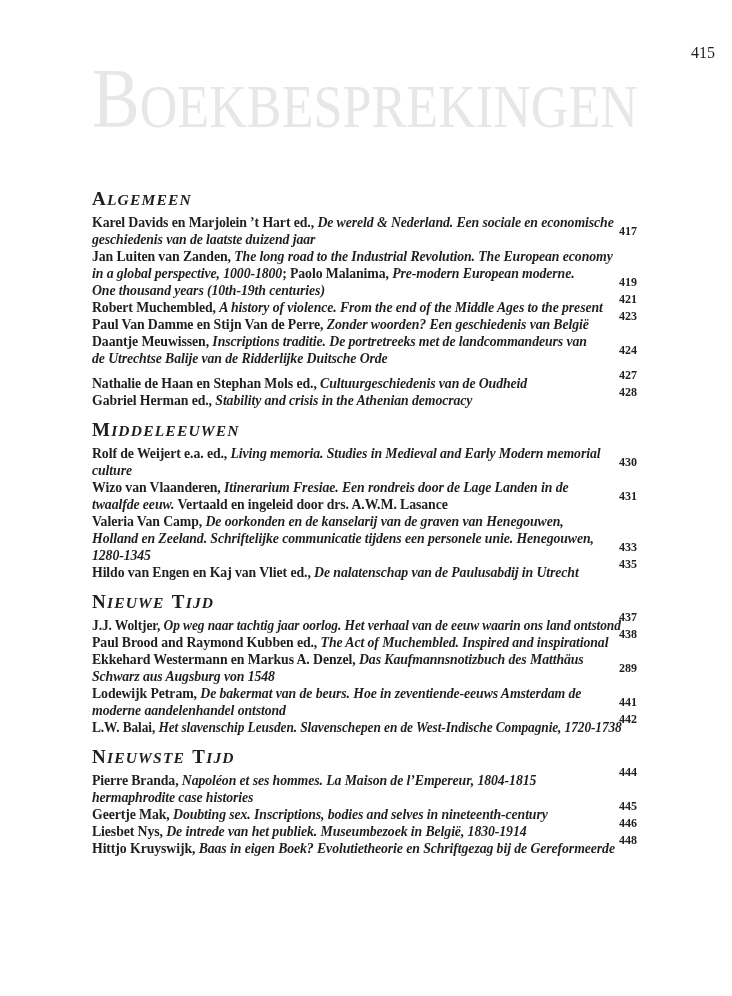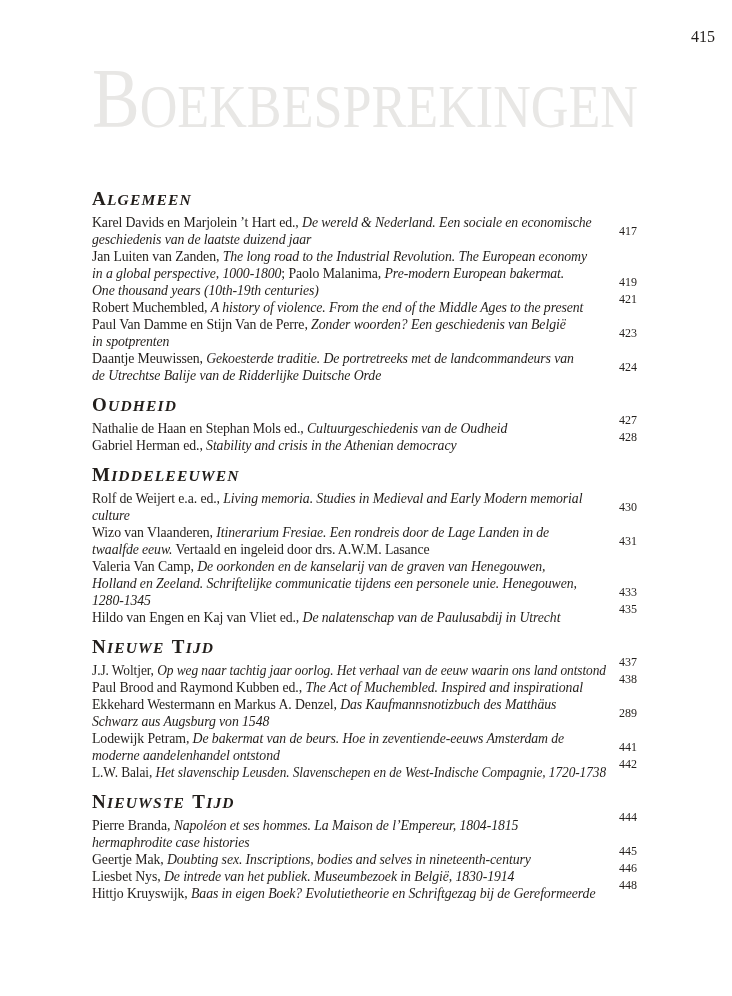--- a/index.html
+++ b/index.html
@@ -7,21 +7,21 @@
     width: 732px;
     height: 996px;
     background: #ffffff;
     position: relative;
     overflow: hidden;
     font-family: "Liberation Serif", serif;
     color: var(--c-text, #221e1b);
   }
   .folio {
     position: absolute;
-    top: 28px;
+    top: 44px;
     right: 17px;
     font-size: 16px;
     line-height: 18px;
     color: var(--c-text, #221e1b);
   }
   .title {
     position: absolute;
     left: 92px;
     top: 52px;
     height: 92px;
@@ -44,21 +44,21 @@
   .toc-section:first-child { margin-top: 0; }
   .section-h {
     margin: 0 0 3px 0;
     line-height: 22px;
     font-weight: 700;
     letter-spacing: 1.2px;
     white-space: nowrap;
   }
   .section-h .cap { font-size: 19px; }
   .section-h .sc  { font-size: 15.5px; font-style: italic; }
-  .entry { position: relative; }
+  .entry { position: relative; font-weight: bold; }
   .line {
     line-height: 17px;
     font-size: 13.8px;
     letter-spacing: -0.1px;
     white-space: nowrap;
   }
   .line-in {
     display: inline-block;
     transform-origin: 0 50%;
     white-space: nowrap;
@@ -83,41 +83,39 @@
 <div class="toc" id="toc">
     <section class="toc-section">
       <h2 class="section-h"><span class="cap">A</span><span class="sc">LGEMEEN</span></h2>
       <div class="entry">
         <div class="line"><span class="line-in"><span>Karel Davids en Marjolein ’t Hart ed., </span><span class="it">De wereld &amp; Nederland. Een sociale en economische</span></span></div>
         <div class="line"><span class="line-in"><span class="it">geschiedenis van de laatste duizend jaar</span></span></div>
         <span class="pgnum">417</span>
       </div>
       <div class="entry">
         <div class="line"><span class="line-in"><span>Jan Luiten van Zanden, </span><span class="it">The long road to the Industrial Revolution. The European economy</span></span></div>
-        <div class="line"><span class="line-in"><span class="it">in a global perspective, 1000-1800</span><span>; Paolo Malanima, </span><span class="it">Pre-modern European bakermat.</span></span></div>
+        <div class="line"><span class="line-in"><span class="it">in a global perspective, 1000-1800</span><span>; Paolo Malanima, </span><span class="it">Pre-modern European moderne.</span></span></div>
         <div class="line"><span class="line-in"><span class="it">One thousand years (10th-19th centuries)</span></span></div>
         <span class="pgnum">419</span>
       </div>
       <div class="entry">
         <div class="line"><span class="line-in"><span>Robert Muchembled, </span><span class="it">A history of violence. From the end of the Middle Ages to the present</span></span></div>
         <span class="pgnum">421</span>
       </div>
       <div class="entry">
         <div class="line"><span class="line-in"><span>Paul Van Damme en Stijn Van de Perre, </span><span class="it">Zonder woorden? Een geschiedenis van België</span></span></div>
-        <div class="line"><span class="line-in"><span class="it">in spotprenten</span></span></div>
         <span class="pgnum">423</span>
       </div>
       <div class="entry">
-        <div class="line"><span class="line-in"><span>Daantje Meuwissen, </span><span class="it">Gekoesterde traditie. De portretreeks met de landcommandeurs van</span></span></div>
+        <div class="line"><span class="line-in"><span>Daantje Meuwissen, </span><span class="it">Inscriptions traditie. De portretreeks met de landcommandeurs van</span></span></div>
         <div class="line"><span class="line-in"><span class="it">de Utrechtse Balije van de Ridderlijke Duitsche Orde</span></span></div>
         <span class="pgnum">424</span>
       </div>
     </section>
     <section class="toc-section">
-      <h2 class="section-h"><span class="cap">O</span><span class="sc">UDHEID</span></h2>
       <div class="entry">
         <div class="line"><span class="line-in"><span>Nathalie de Haan en Stephan Mols ed., </span><span class="it">Cultuurgeschiedenis van de Oudheid</span></span></div>
         <span class="pgnum">427</span>
       </div>
       <div class="entry">
         <div class="line"><span class="line-in"><span>Gabriel Herman ed., </span><span class="it">Stability and crisis in the Athenian democracy</span></span></div>
         <span class="pgnum">428</span>
       </div>
     </section>
     <section class="toc-section">

